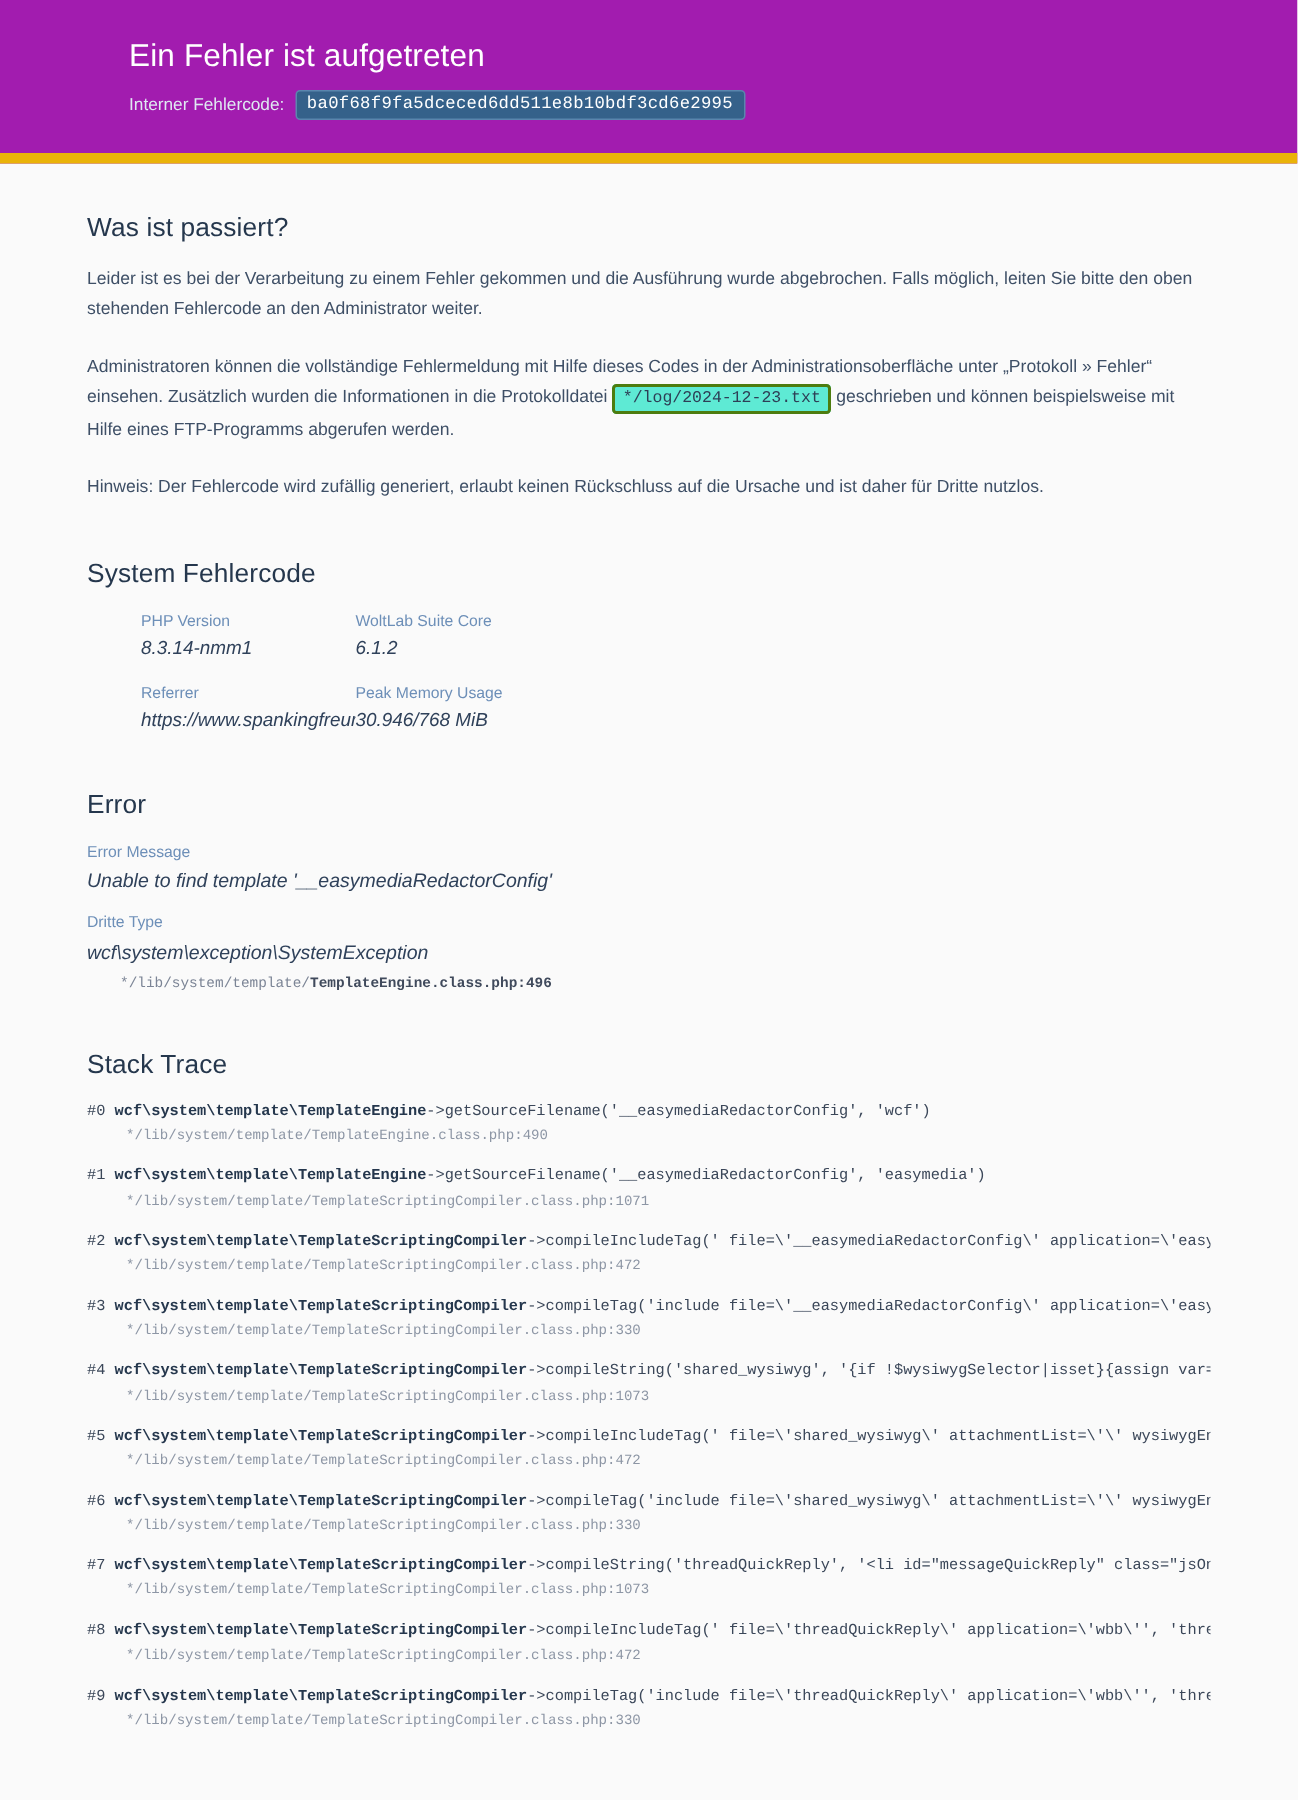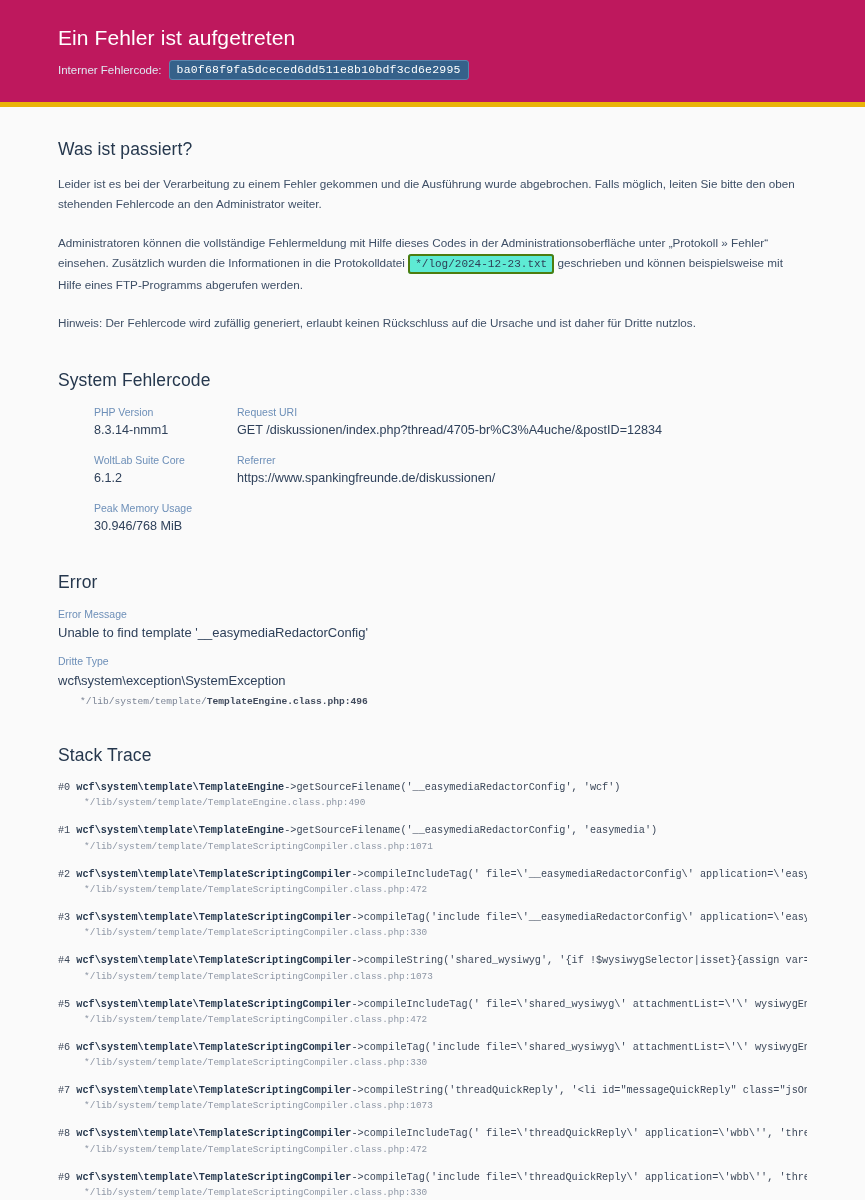--- a/index.html
+++ b/index.html
@@ -7,23 +7,23 @@
   body {
     width: 865px;
     background: #fafafa;
     font-family: "Liberation Sans", sans-serif;
     color: #2d3f56;
     -webkit-font-smoothing: antialiased;
   }
 
   
   .error-header {
-    background: #be185d;
-    border-bottom: 5px solid #eab308;
-    padding: 26px 58px 22px 58px;
+    background: #a21caf;
+    border-bottom: 7px solid #eab308;
+    padding: 26px 58px 22px 86px;
   }
   .error-header h1 {
     margin: 0 0 10px 0;
     font-size: 21px;
     font-weight: 400;
     color: #ffffff;
     letter-spacing: .1px;
   }
   .code-line {
     display: flex;
@@ -90,20 +90,21 @@
     color: #6d8fb8;
     line-height: 1.5;
     margin-bottom: 1px;
   }
   .field-value {
     font-size: 12.6px;
     color: #2f415a;
     line-height: 1.45;
     white-space: nowrap;
     overflow: hidden;
+    font-style: italic;
   }
 
   
   .error-block { margin-top: 2px; }
   .error-block .field-label { margin-bottom: 2px; }
   .error-block .field-value { margin-bottom: 11px; font-size: 13px; }
   .error-block .field-value.last { margin-bottom: 3px; }
   .file-ref {
     font-family: "Liberation Mono", "DejaVu Sans Mono", monospace;
     font-size: 9.6px;
@@ -161,24 +162,20 @@
 
   <p class="body-text note">Hinweis: Der Fehlercode wird zufällig generiert, erlaubt keinen Rückschluss auf die Ursache und ist daher für Dritte nutzlos.</p>
 
   <h2 class="section-title">System Fehlercode</h2>
 
   <div class="sysinfo">
     <div class="cell">
       <div class="field-label">PHP Version</div>
       <div class="field-value">8.3.14-nmm1</div>
     </div>
-    <div class="cell">
-      <div class="field-label">Request URI</div>
-      <div class="field-value">GET /diskussionen/index.php?thread/4705-br%C3%A4uche/&amp;postID=12834</div>
-    </div>
 
     <div class="cell">
       <div class="field-label">WoltLab Suite Core</div>
       <div class="field-value">6.1.2</div>
     </div>
     <div class="cell">
       <div class="field-label">Referrer</div>
       <div class="field-value">https://www.spankingfreunde.de/diskussionen/</div>
     </div>
 

